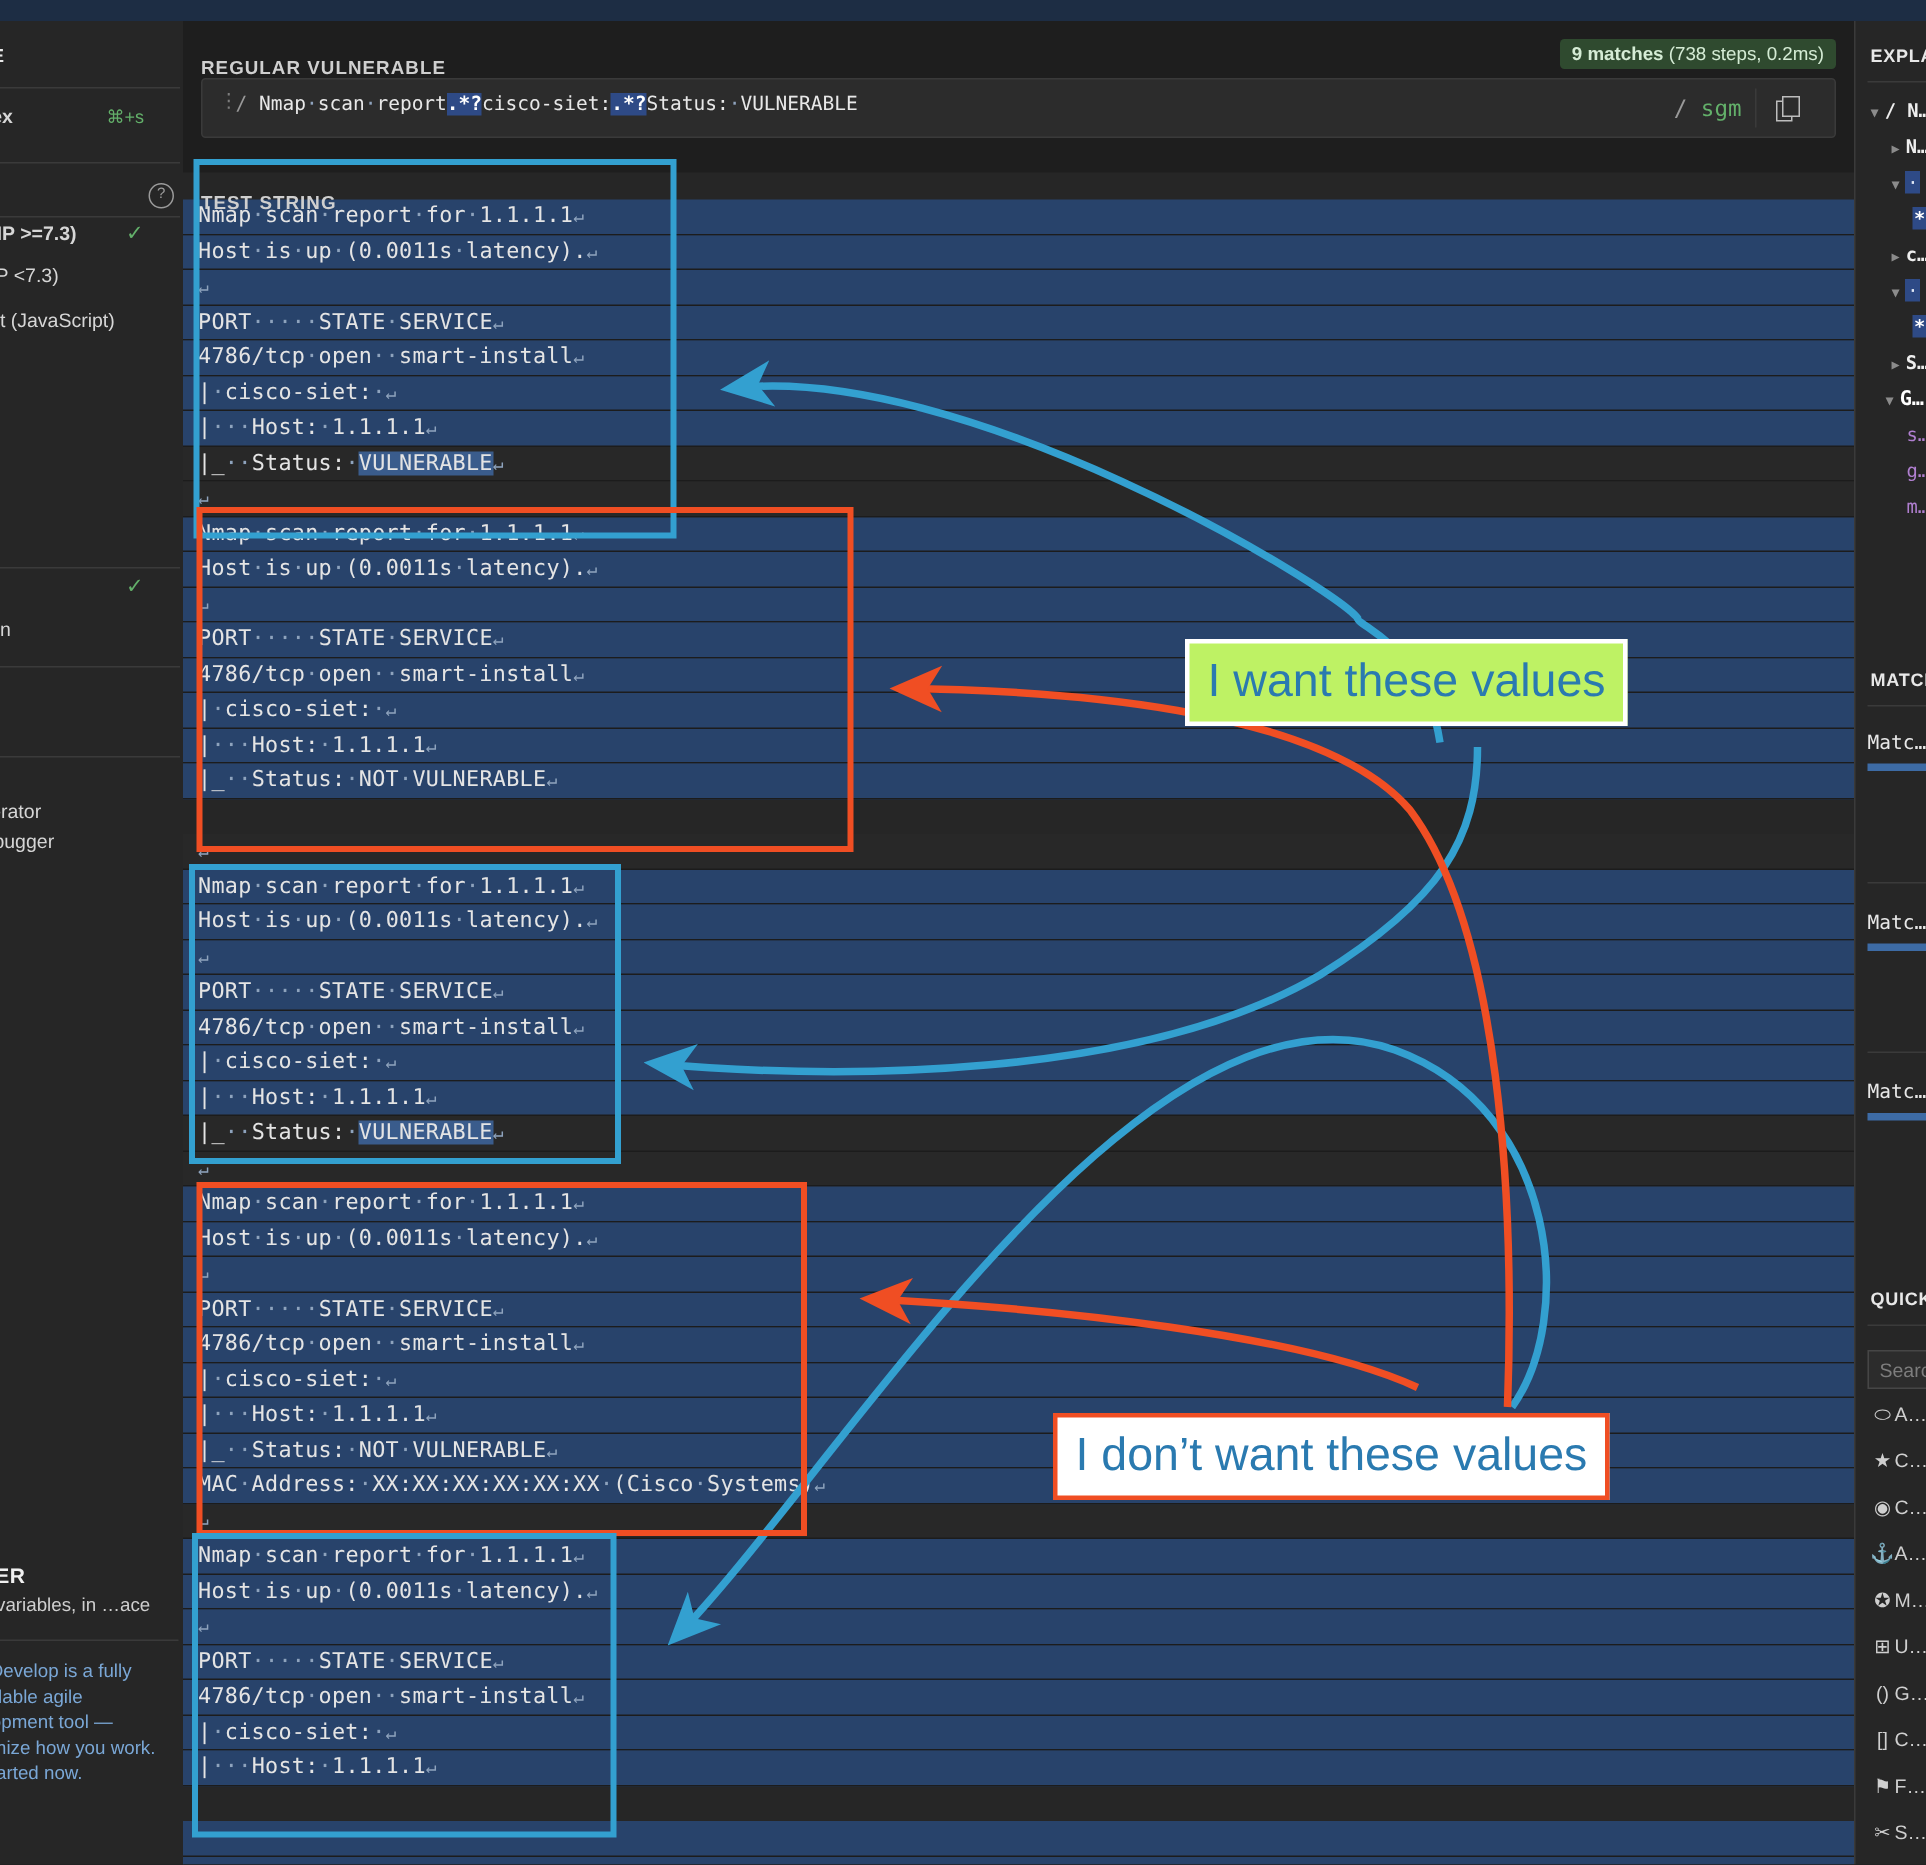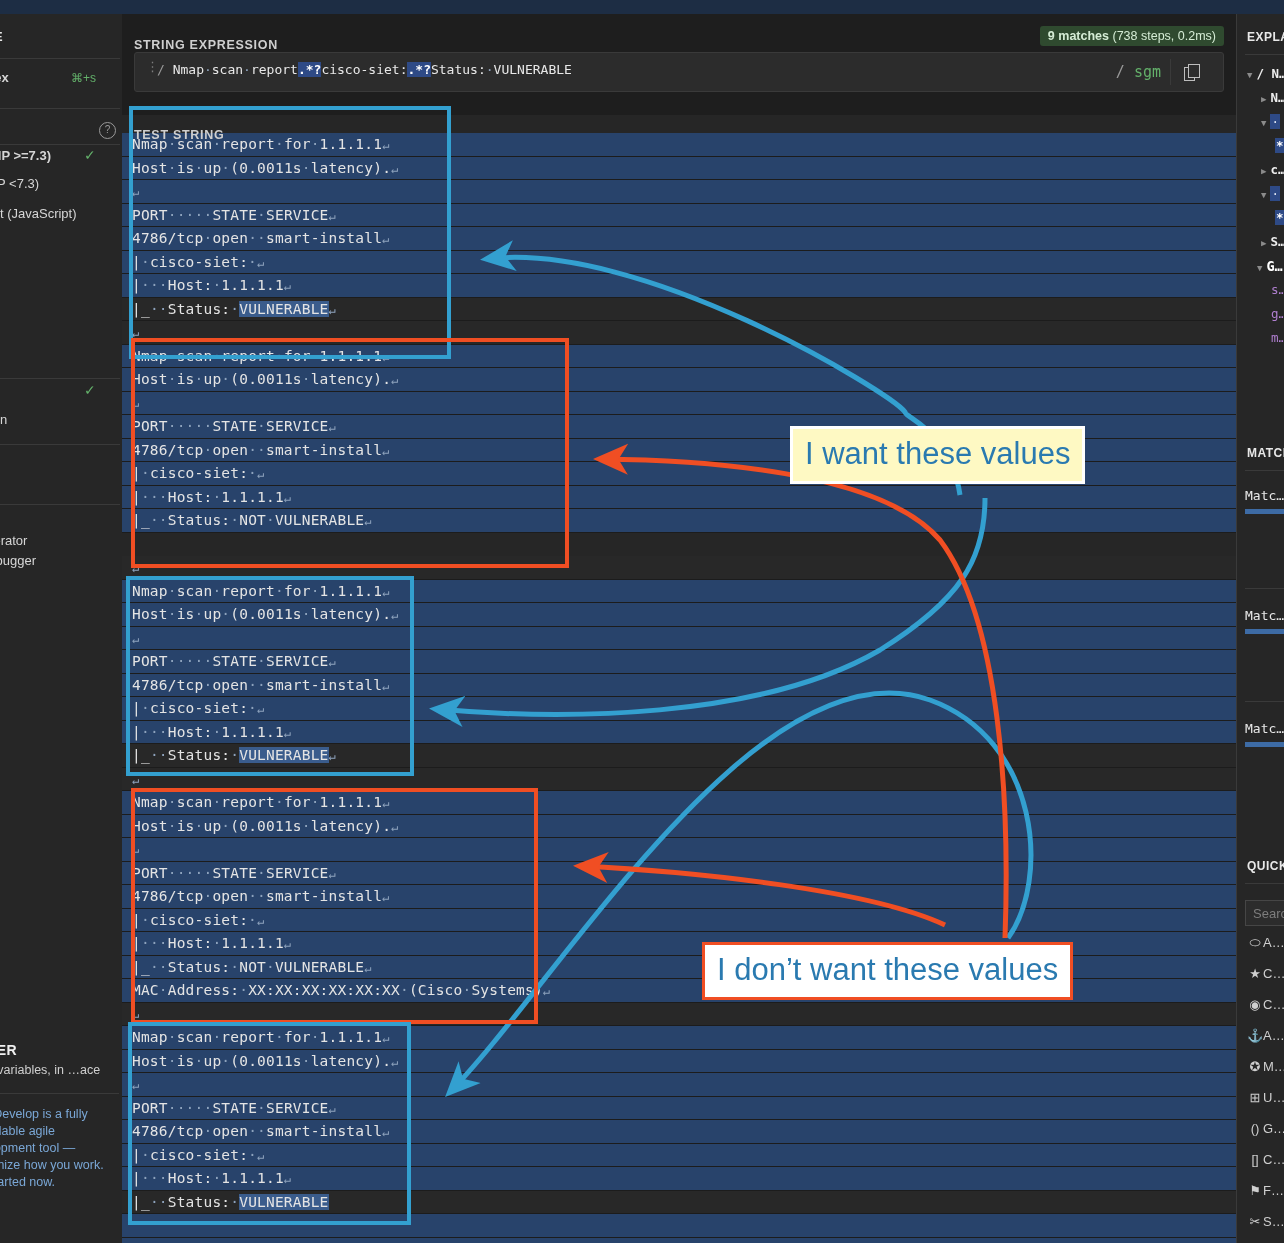--- a/index.html
+++ b/index.html
@@ -72,21 +72,21 @@
   .ltxt{position:absolute;left:10px;top:3px;font-family:"DejaVu Sans Mono",monospace;
         font-size:14.5px;color:#e4e4e4;white-space:pre;letter-spacing:.2px;}
   .ltxt .sp{color:#8ea3bd;}
   .ltxt .cr{color:#8ea3bd;font-size:12px;}
   .ltxt .sel{background:#3a5c8c;}
 
   
   .abox{position:absolute;box-sizing:border-box;pointer-events:none;}
   .abox.blue{border:4px solid #33a0d0;}
   .abox.orange{border:4px solid #f04e23;}
-  .note{position:absolute;background:#fef9c3;border:3px solid #ffffff;color:#2a7ab0;
+  .note{position:absolute;background:#bef264;border:3px solid #ffffff;color:#2a7ab0;
         font-size:31px;line-height:1;padding:9px 12px 12px 12px;white-space:nowrap;}
   .note.o{border:3px solid #f04e23;background:#ffffff;}
   .ovl{position:absolute;left:0;top:0;width:1284px;height:1243px;pointer-events:none;}
 </style>
 </head>
 <body>
 
 <div class="topbar"></div>
 
 <div class="leftbar">
@@ -174,21 +174,21 @@
   <div class="qrow" style="top:1014px"><span class="qic">⚓</span><span>A…</span></div>
   <div class="qrow" style="top:1045px"><span class="qic">✪</span><span>M…</span></div>
   <div class="qrow" style="top:1076px"><span class="qic">⊞</span><span>U…</span></div>
   <div class="qrow" style="top:1107px"><span class="qic">()</span><span>G…</span></div>
   <div class="qrow" style="top:1138px"><span class="qic">[]</span><span>C…</span></div>
   <div class="qrow" style="top:1169px"><span class="qic">⚑</span><span>F…</span></div>
   <div class="qrow" style="top:1200px"><span class="qic">✂</span><span>S…</span></div>
 </div>
 
 <div class="main">
-  <div class="sect-label" style="left:12px;top:24px">STRING EXPRESSION</div>
+  <div class="sect-label" style="left:12px;top:24px">REGULAR VULNERABLE</div>
   <div class="badge">
     <b>9 matches</b><span> (738 steps, 0.2ms)</span>
   </div>
 
   <div class="regexbox">
     <div class="dots">⋮</div>
     <div class="rx"><span class="sl">/</span> <span>Nmap</span><span class="dot">·</span><span>scan</span><span class="dot">·</span><span>report</span><span class="hl">.*?</span><span>cisco-siet:</span><span class="hl">.*?</span><span>Status:</span><span class="dot">·</span><span>VULNERABLE</span></div>
     <div class="flags"><span class="sl">/</span> <span class="f">sgm</span></div>
     <div class="copybtn">
       <svg width="17" height="18" viewBox="0 0 17 18">
@@ -326,23 +326,20 @@
       </div>
       <div class="line m" style="top: 1005px;">
         <div class="ltxt">4786/tcp<span class="sp">·</span>open<span class="sp">·</span><span class="sp">·</span>smart-install<span class="cr">↵</span></div>
       </div>
       <div class="line m" style="top: 1028.5px;">
         <div class="ltxt">|<span class="sp">·</span>cisco-siet:<span class="sp">·</span><span class="cr">↵</span></div>
       </div>
       <div class="line m" style="top: 1052px;">
         <div class="ltxt">|<span class="sp">·</span><span class="sp">·</span><span class="sp">·</span>Host:<span class="sp">·</span>1.1.1.1<span class="cr">↵</span></div>
       </div>
-      <div class="line" style="top: 1075.5px;">
-        <div class="ltxt">|_<span class="sp">·</span><span class="sp">·</span>Status:<span class="sp">·</span><span class="sel">VULNERABLE</span></div>
-      </div>
       <div class="line m" style="top: 1099px;"></div>
       <div class="line m" style="top: 1122.5px;"></div>
     </div>
 </div>
 
 <svg class="ovl">
   <defs>
     <marker id="ab" markerWidth="7" markerHeight="7" refX="5.6" refY="3.5" orient="auto">
       <path d="M7,3.5 L0,0.4 L1.9,3.5 L0,6.6 Z" fill="#33a0d0"></path>
     </marker>

